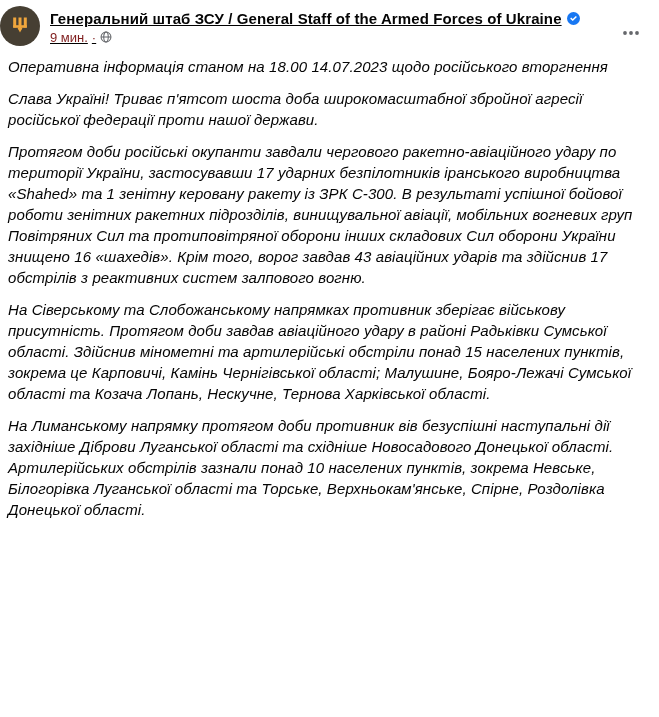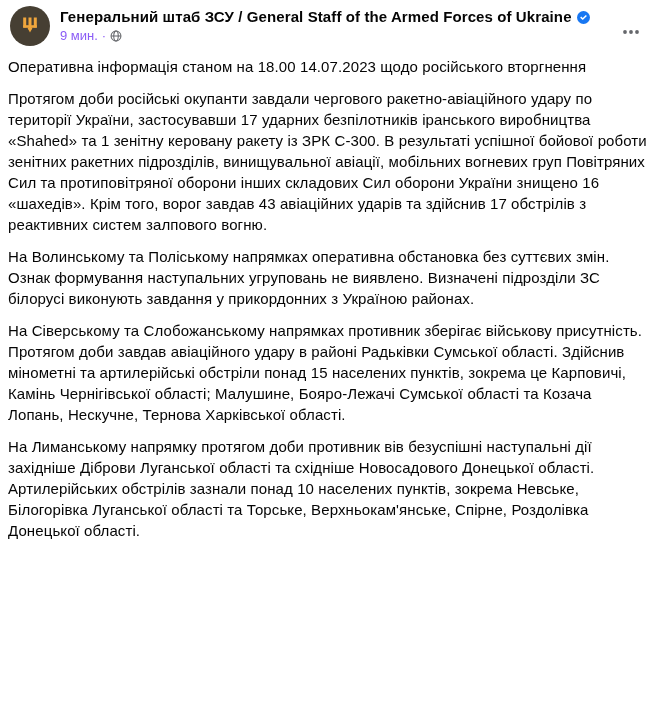--- a/index.html
+++ b/index.html
@@ -11,22 +11,23 @@
   .post {
     width: 659px;
     min-height: 717px;
     background: #ffffff;
     box-sizing: border-box;
     overflow: hidden;
   }
   
   .header {
     display: flex;
-    align-items: flex-start;
-    padding: 6px 14px 0 10px;
+    align-items: center;
+    padding: 6px 14px 0 0;
+    text-decoration: underline;
   }
   .avatar {
     width: 40px;
     height: 40px;
     border-radius: 50%;
     background: #463f33;
     display: flex;
     align-items: center;
     justify-content: center;
     flex-shrink: 0;
@@ -55,21 +56,21 @@
     display: inline-flex;
     flex-shrink: 0;
     margin-top: 1px;
   }
   .meta-row {
     display: flex;
     align-items: center;
     gap: 4px;
     margin-top: 3px;
     font-size: 13px;
-    color: #8b5cf6;
+    color: #7f1d1d;
   }
   .meta-row .timestamp { cursor: pointer; }
   .more-btn {
     margin-top: 14px;
     padding: 2px 4px;
     border-radius: 50%;
     cursor: pointer;
     display: flex;
     align-items: center;
   }
@@ -77,20 +78,21 @@
   .body {
     padding: 10px 8px 6px 8px;
     font-size: 15px;
     line-height: 21px;
     color: #050505;
     letter-spacing: 0.1px;
   }
   .body p {
     margin: 0 0 11px 0;
     white-space: pre-wrap;
+    font-style: italic;
   }
   .body p:last-child { margin-bottom: 0; }
 </style>
 </head>
 <body>
 
 <div class="post">
 
   <div class="header">
 
@@ -142,19 +144,19 @@
             <circle cx="16" cy="10" r="1.9"></circle>
           </g>
         </svg>
       </span>
     </div>
 
   </div>
 
   <div class="body">
     <p>Оперативна інформація станом на 18.00 14.07.2023 щодо російського вторгнення</p>
+    <p>Слава Україні! Триває п'ятсот шоста доба широкомасштабної збройної агресії російської федерації проти нашої держави.</p>
     <p>Протягом доби російські окупанти завдали чергового ракетно-авіаційного удару по території України, застосувавши 17 ударних безпілотників іранського виробництва «Shahed» та 1 зенітну керовану ракету із ЗРК С-300. В результаті успішної бойової роботи зенітних ракетних підрозділів, винищувальної авіації, мобільних вогневих груп Повітряних Сил та протиповітряної оборони інших складових Сил оборони України знищено 16 «шахедів». Крім того, ворог завдав 43 авіаційних ударів та здійснив 17 обстрілів з реактивних систем залпового вогню.</p>
-    <p>На Волинському та Поліському напрямках оперативна обстановка без суттєвих змін. Ознак формування наступальних угруповань не виявлено. Визначені підрозділи ЗС білорусі виконують завдання у прикордонних з Україною районах.</p>
     <p>На Сіверському та Слобожанському напрямках противник зберігає військову присутність. Протягом доби завдав авіаційного удару в районі Радьківки Сумської області. Здійснив мінометні та артилерійські обстріли понад 15 населених пунктів, зокрема це Карповичі, Камінь Чернігівської області; Малушине, Бояро-Лежачі Сумської області та Козача Лопань, Нескучне, Тернова Харківської області.</p>
     <p>На Лиманському напрямку протягом доби противник вів безуспішні наступальні дії західніше Діброви Луганської області та східніше Новосадового Донецької області. Артилерійських обстрілів зазнали понад 10 населених пунктів, зокрема Невське, Білогорівка Луганської області та Торське, Верхньокам'янське, Спірне, Роздолівка Донецької області.</p>
   </div>
 
 </div>
 
 </body></html>

